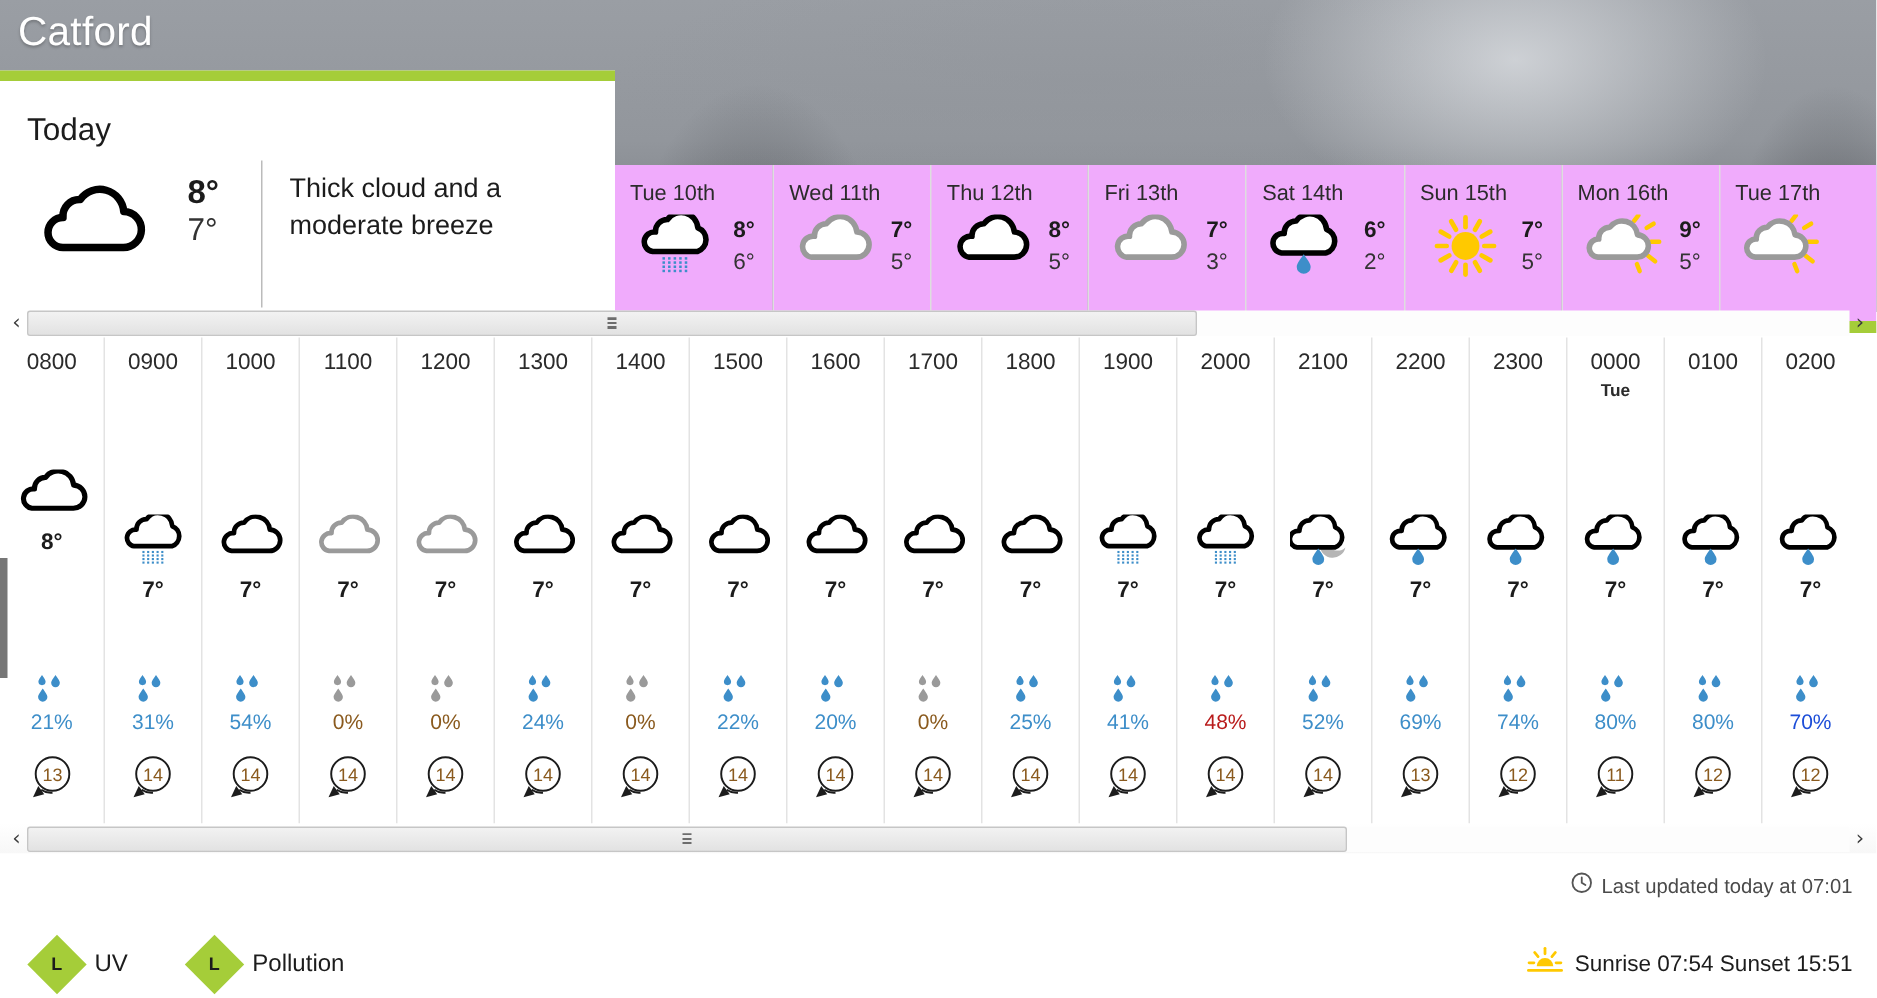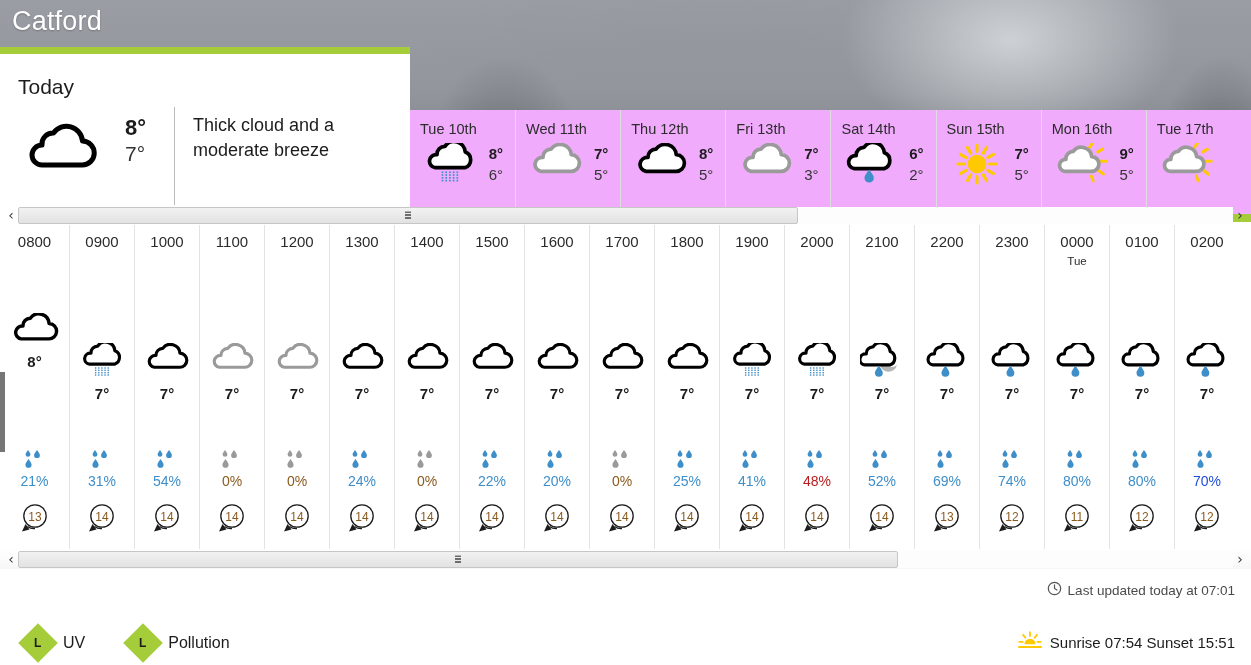--- a/index.html
+++ b/index.html
@@ -121,21 +121,21 @@
     border-left: 1px solid #e3e3e3; flex: 0 0 65px; padding-left: 21px;
   }
   .hour-col:first-child { border-left: none; }
   .hour-col.first { flex: 0 0 69px; width: 69px; }
   .hour-time {
     position: absolute; top: 8px; left: 0; width: 100%;
     text-align: center; font-size: 15px; color: #2b2b2b;
   }
   .hour-sub {
     position: absolute; top: 30px; left: 0; width: 100%;
-    text-align: center; font-size: 11.5px; color: #2b2b2b;
+    text-align: center; font-size: 11.5px; color: #2b2b2b; font-weight: bold;
   }
   .hour-icon {
     position: absolute; left: 50%; transform: translateX(-50%);
     width: 44px; height: 36px;
   }
   .hour-temp {
     position: absolute; left: 0; width: 100%; text-align: center;
     font-size: 15px; font-weight: bold; color: #1c1c1c;
   }
   .hour-precip-icon {

